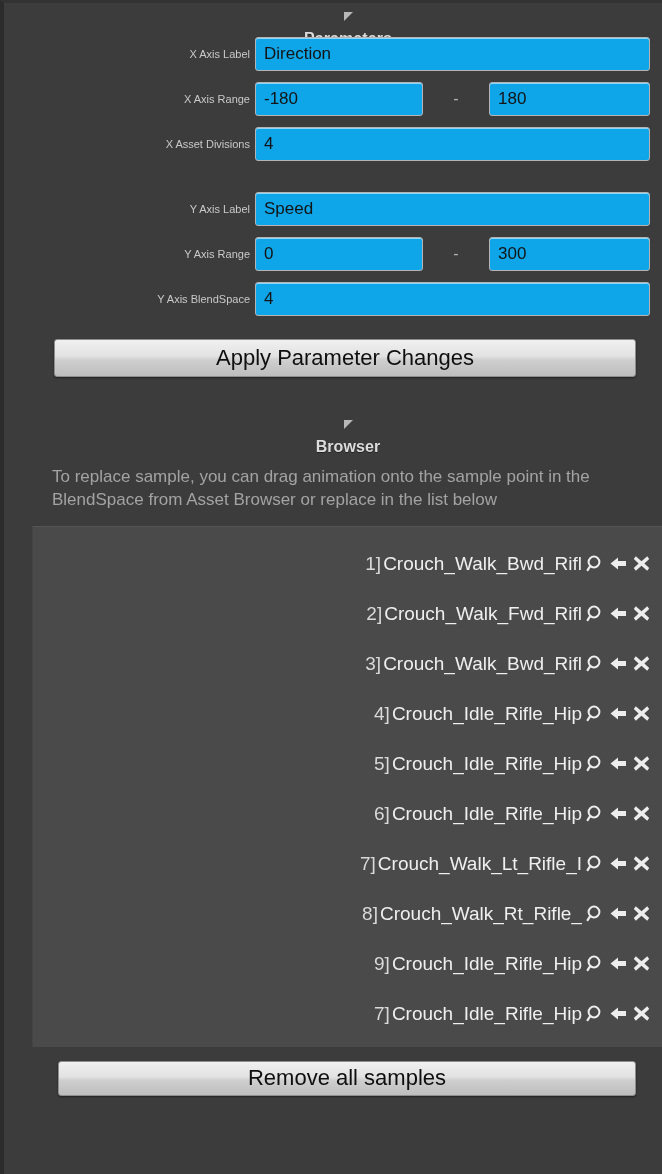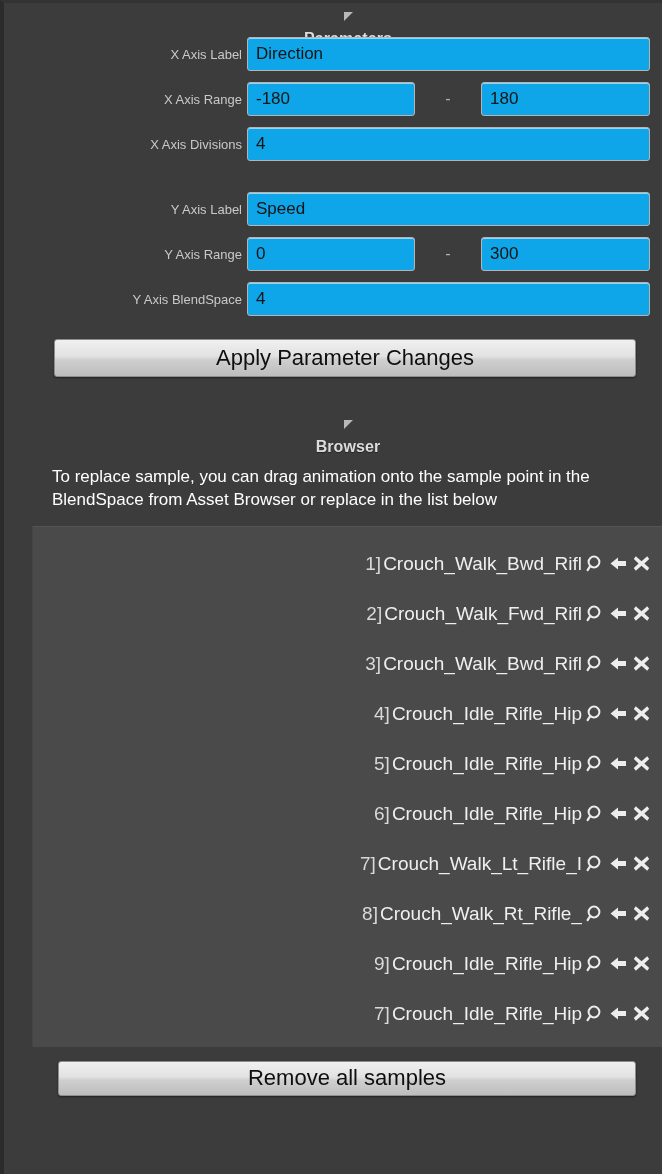--- a/index.html
+++ b/index.html
@@ -65,24 +65,25 @@
     margin-bottom: 11px;
     padding-right: 12px;
   }
   .row-gap { height: 20px; }
 
   .prop-label {
     width: 243px;
     flex: 0 0 243px;
     text-align: right;
     padding-right: 5px;
-    font-size: 13px;
+    font-size: 11px;
     color: #c9c9c9;
     white-space: nowrap;
     line-height: 1;
+    margin-left: 8px;
   }
 
   .field {
     background: #0ea5e9;
     border: 1px solid #b4b4b4;
     border-radius: 3px;
     height: 34px;
     display: flex;
     align-items: center;
     padding: 0 8px;
@@ -118,21 +119,21 @@
     cursor: pointer;
     user-select: none;
   }
   .apply-wrap { padding: 12px 26px 0 50px; }
 
   
   .samples-help {
     padding: 10px 36px 14px 48px;
     font-size: 17px;
     line-height: 1.35;
-    color: #ffffff;
+    color: #a3a3a3;
   }
 
   .samples-list {
     margin-left: 28px;
     margin-right: 0;
     background: #4a4a4a;
     border-top: 1px solid #545454;
     border-left: 1px solid #444;
     min-height: 475px;
     padding: 12px 0 8px 0;
@@ -205,21 +206,21 @@
   </div>
 
   <div class="prop-row">
     <div class="prop-label">X Axis Range</div>
     <div class="field half">-180</div>
     <div class="range-dash">-</div>
     <div class="field full">180</div>
   </div>
 
   <div class="prop-row">
-    <div class="prop-label">X Axis Divisions</div>
+    <div class="prop-label">X Asset Divisions</div>
     <div class="field full">4</div>
   </div>
 
   <div class="row-gap"></div>
 
   <div class="prop-row">
     <div class="prop-label">Y Axis Label</div>
     <div class="field full">Speed</div>
   </div>
 

